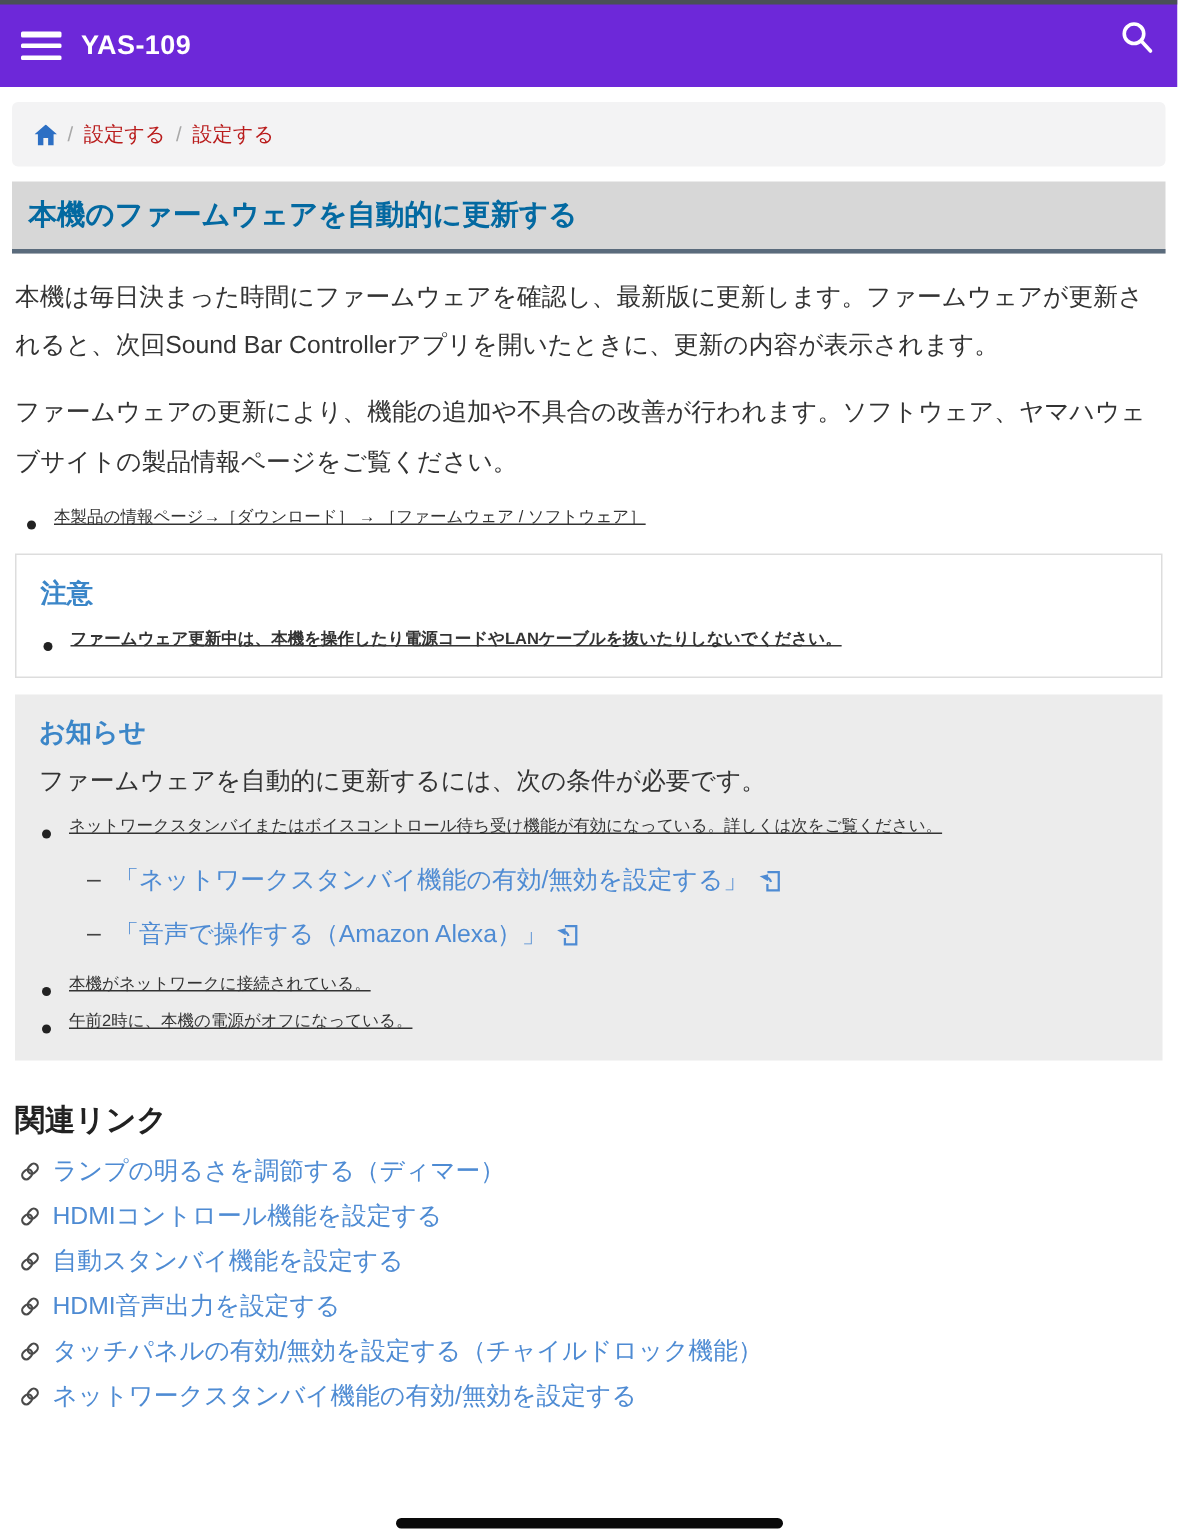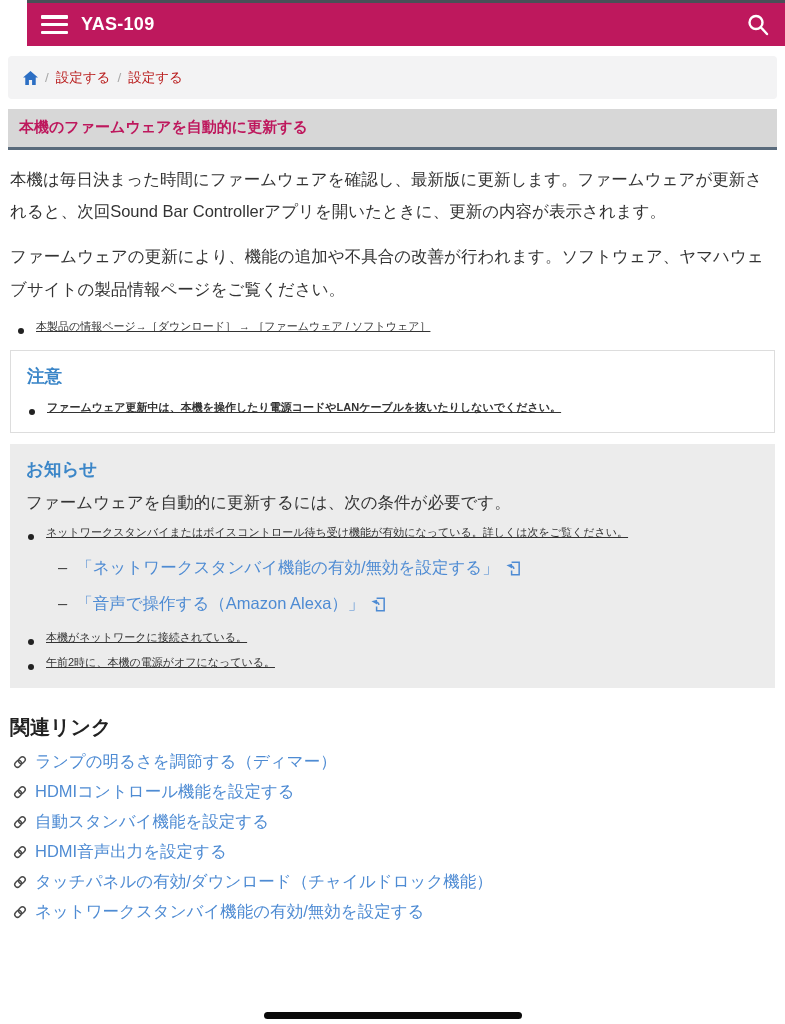--- a/index.html
+++ b/index.html
@@ -1,37 +1,37 @@
 <!DOCTYPE html>
 <html><head>
 <meta charset="utf-8">
 <style>
   * { margin:0; padding:0; box-sizing:border-box; }
   html,body { width:785px; height:1024px; background:#fff; overflow:hidden;
     font-family:"Liberation Sans","DejaVu Sans",sans-serif; }
 
   
-  .appbar { position:relative; height:46px; background:#be185d; border-top:3px solid #494f57;
-    display:flex; align-items:center; padding:0 14px;margin-left:27px; }
+  .appbar { position:relative; height:58px; background:#6d28d9; border-top:3px solid #494f57;
+    display:flex; align-items:center; padding:0 14px; }
   .hamburger { width:27px; height:19px; display:flex; flex-direction:column;
     justify-content:space-between; cursor:pointer; margin-right:13px; }
   .hamburger span { display:block; height:3.5px; background:#fff; border-radius:1px; }
   .appbar-title { color:#fff; font-size:18px; font-weight:bold; letter-spacing:.3px; }
   .search-btn { position:absolute; right:13px; top:8px; width:28px; height:28px; cursor:pointer; }
 
   
   .breadcrumb { margin:10px 8px 0; background:#f3f3f4; border-radius:4px; height:43px;
     display:flex; align-items:center; padding:0 15px; font-size:13.5px; }
   .crumb-sep { color:#a8a8a8; margin:0 7px; }
   .crumb-link { color:#b91c1c; text-decoration:none; cursor:pointer; }
   .home-link { display:flex; align-items:center; cursor:pointer; }
 
   
   .page-title { margin:10px 8px 0; background:#d7d7d7; border-bottom:3px solid #5a6b7c;
-    padding:9px 11px 10px; font-size:15px; font-weight:bold; color:#be185d; }
+    padding:9px 11px 10px; font-size:19px; font-weight:bold; color:#0369a1; }
 
   
   .content { padding:0 10px; color:#333; }
   .para { font-size:16.5px; line-height:1.95; margin-top:13px; }
   .toplist { margin-top:11px; }
   .li-row { display:flex; font-size:11px; line-height:1.85;text-decoration:underline; }
   .dot { flex:0 0 auto; width:6px; height:6px; border-radius:50%; background:#222;
     margin:12px 12px 0 8px; }
 
   
@@ -197,21 +197,21 @@
     <a class="rel-link">HDMI音声出力を設定する</a>
   </div>
 
   <div class="rel-row">
     <svg class="chain-icon" width="16" height="16" viewBox="0 0 20 20">
       <g transform="rotate(45 10 10)" fill="none" stroke="#4a4a4a" stroke-width="1.8">
         <rect x="6.6" y="2.2" width="6.8" height="9" rx="3.4"></rect>
         <rect x="6.6" y="8.8" width="6.8" height="9" rx="3.4"></rect>
       </g>
     </svg>
-    <a class="rel-link">タッチパネルの有効/ダウンロード（チャイルドロック機能）</a>
+    <a class="rel-link">タッチパネルの有効/無効を設定する（チャイルドロック機能）</a>
   </div>
 
   <div class="rel-row">
     <svg class="chain-icon" width="16" height="16" viewBox="0 0 20 20">
       <g transform="rotate(45 10 10)" fill="none" stroke="#4a4a4a" stroke-width="1.8">
         <rect x="6.6" y="2.2" width="6.8" height="9" rx="3.4"></rect>
         <rect x="6.6" y="8.8" width="6.8" height="9" rx="3.4"></rect>
       </g>
     </svg>
     <a class="rel-link">ネットワークスタンバイ機能の有効/無効を設定する</a>

